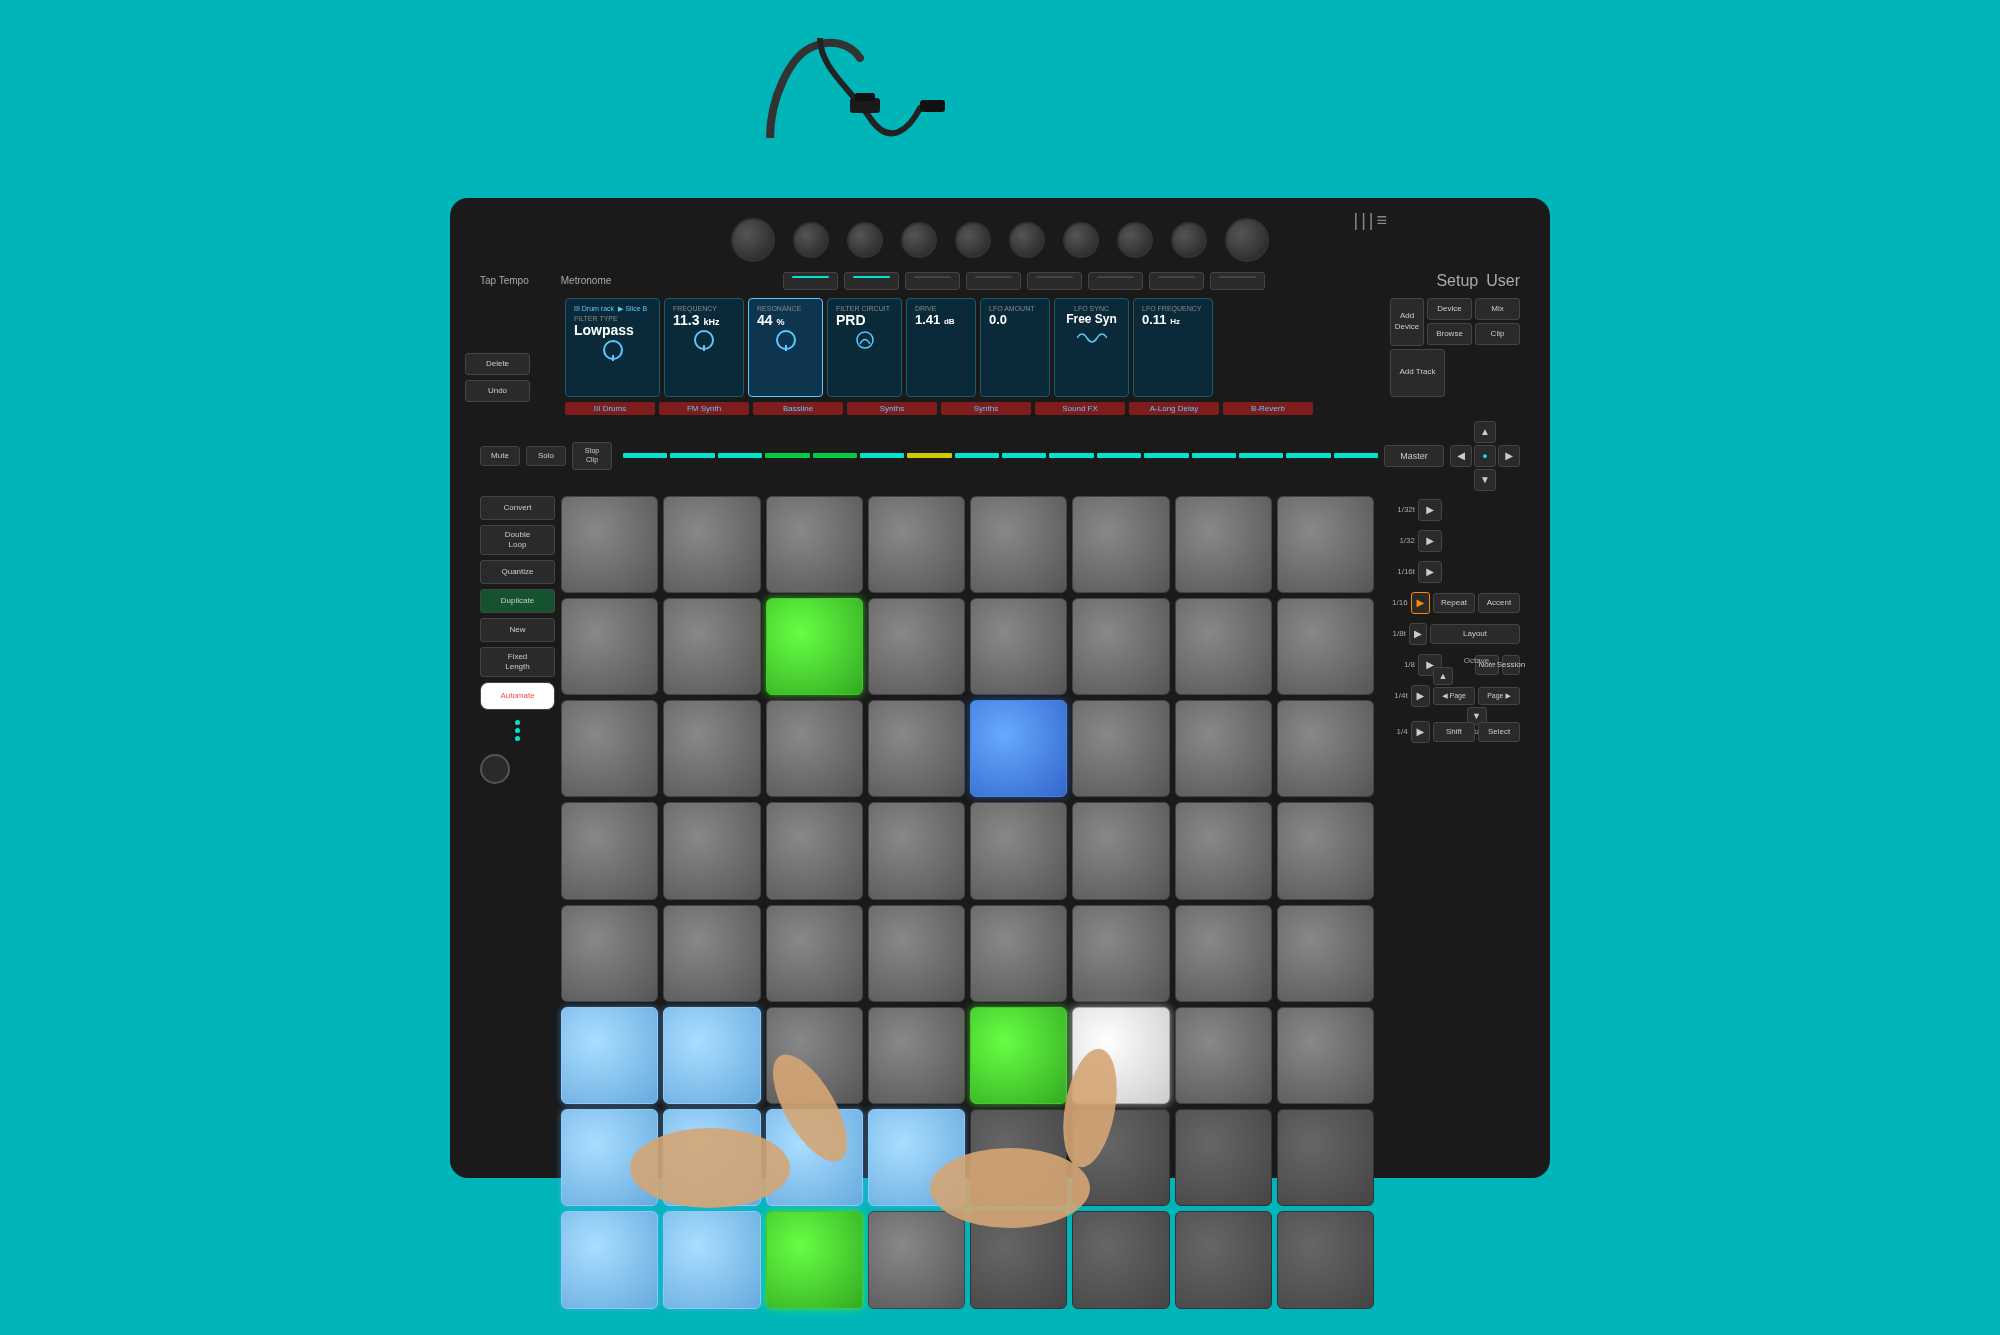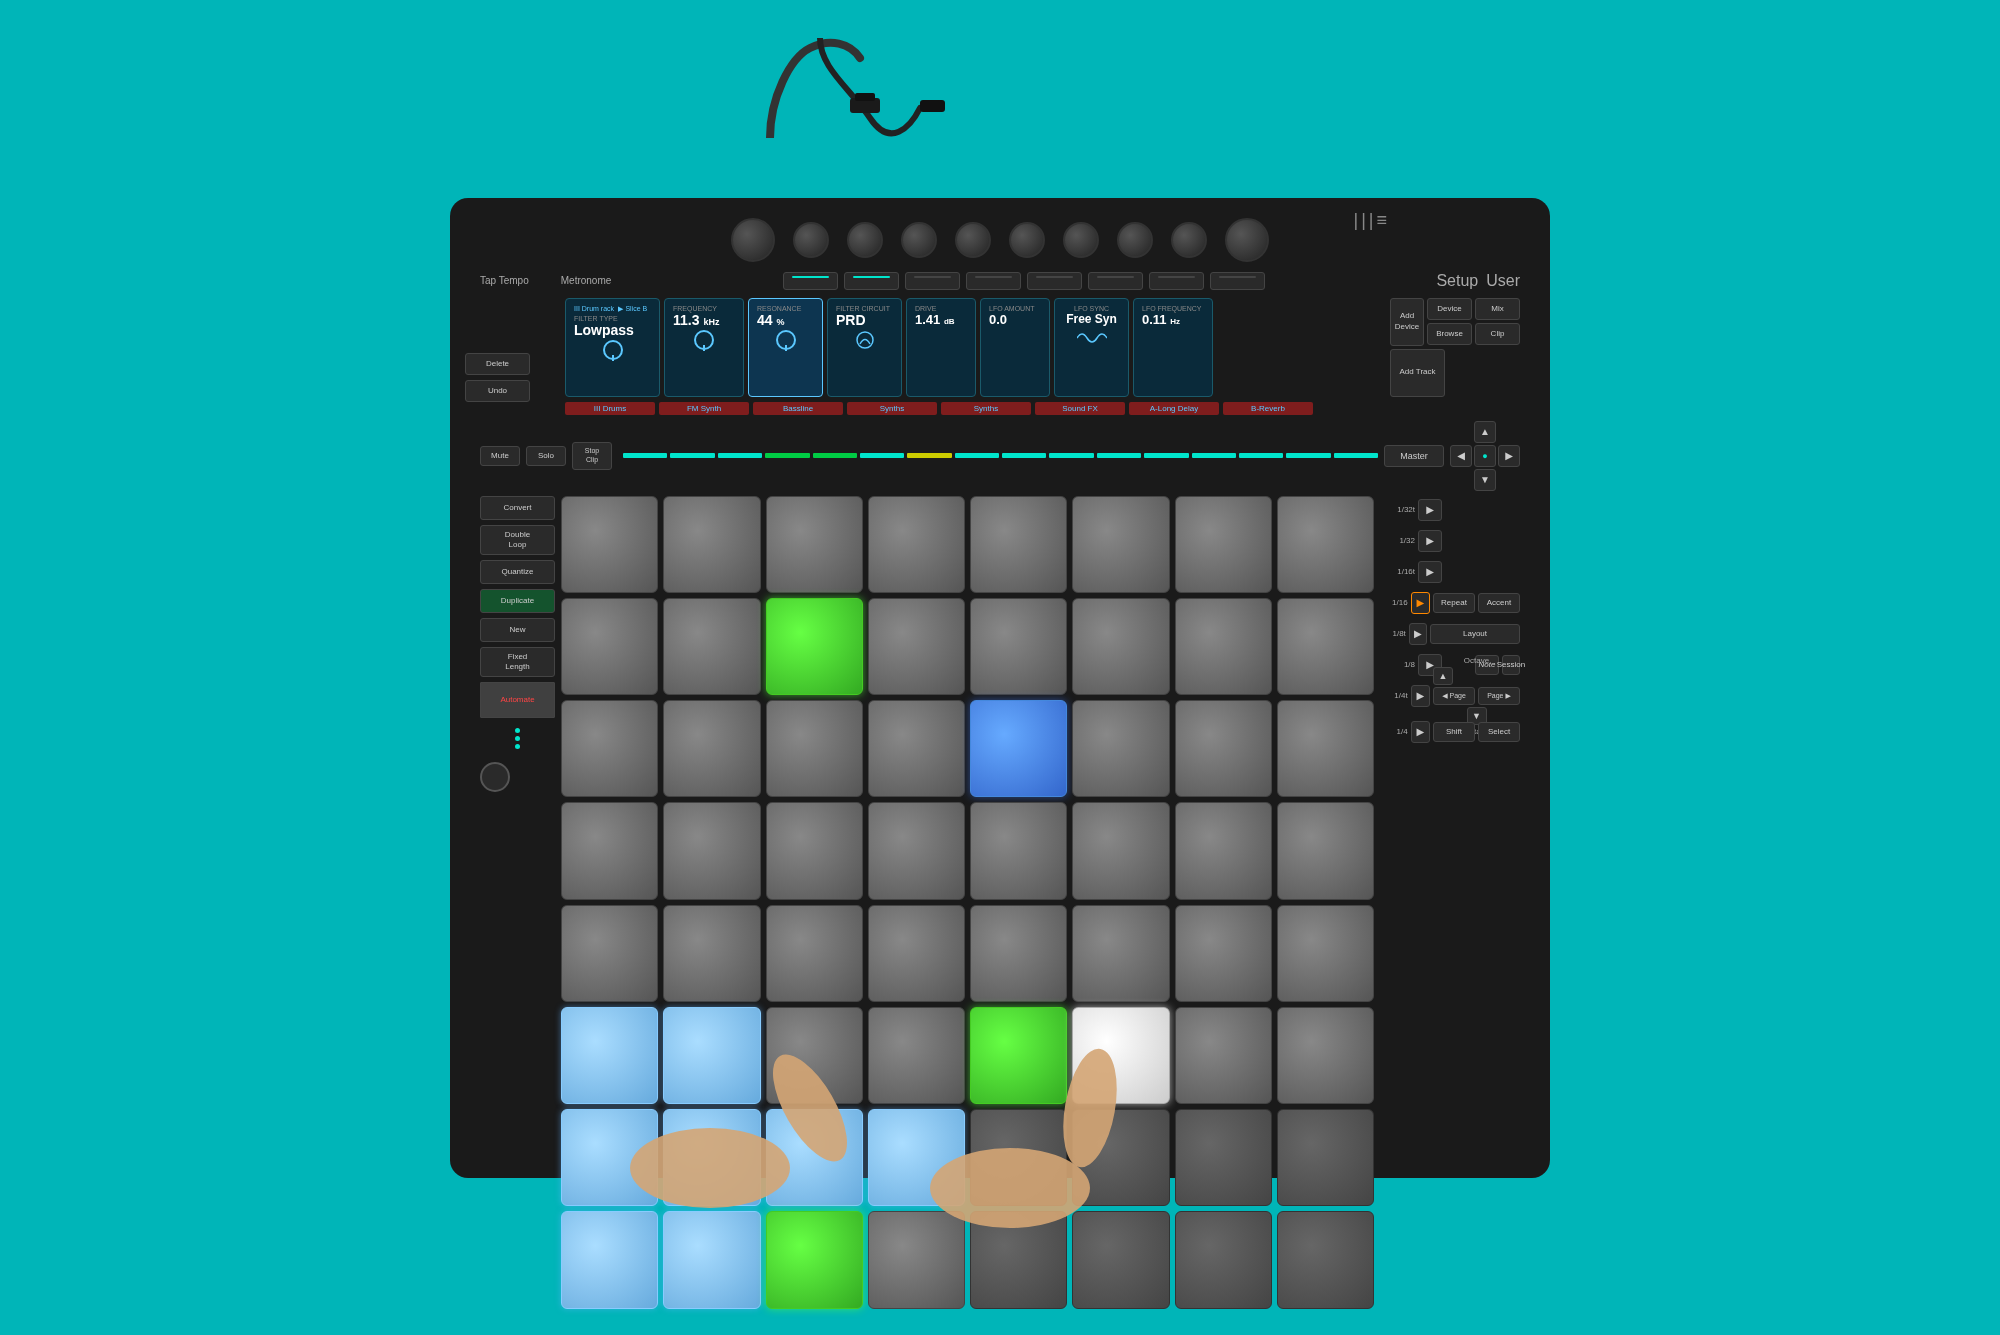--- a/index.html
+++ b/index.html
@@ -428,21 +428,21 @@
 
     <div style="display:flex; gap:6px; padding:0 10px;">
 
       <div style="display:flex; flex-direction:column; gap:5px; width:75px;">
         <div style="height:24px; background:#2a2a2a; border:1px solid #444; border-radius:3px; display:flex; align-items:center; justify-content:center; color:#ccc; font-size:8px; cursor:pointer;">Convert</div>
         <div style="height:30px; background:#2a2a2a; border:1px solid #444; border-radius:3px; display:flex; align-items:center; justify-content:center; color:#ccc; font-size:8px; cursor:pointer; text-align:center; line-height:1.2;">Double<br>Loop</div>
         <div style="height:24px; background:#2a2a2a; border:1px solid #444; border-radius:3px; display:flex; align-items:center; justify-content:center; color:#ccc; font-size:8px; cursor:pointer;">Quantize</div>
         <div style="height:24px; background:#14532d; border:1px solid #444; border-radius:3px; display:flex; align-items:center; justify-content:center; color:#ccc; font-size:8px; cursor:pointer;">Duplicate</div>
         <div style="height:24px; background:#2a2a2a; border:1px solid #444; border-radius:3px; display:flex; align-items:center; justify-content:center; color:#ccc; font-size:8px; cursor:pointer;">New</div>
         <div style="height:30px; background:#2a2a2a; border:1px solid #444; border-radius:3px; display:flex; align-items:center; justify-content:center; color:#ccc; font-size:8px; cursor:pointer; text-align:center; line-height:1.2;">Fixed<br>Length</div>
-        <div style="height:36px; background:#404040; border:1px solid #444; border-radius:1px; display:flex; align-items:center; justify-content:center; color:#ff4444; font-size:8px; cursor:pointer;">Automate</div>
+        <div style="height:28px; background:#ffffff; border:1px solid #444; border-radius:8px; display:flex; align-items:center; justify-content:center; color:#ff4444; font-size:8px; cursor:pointer;">Automate</div>
 
         <div style="display:flex; flex-direction:column; align-items:center; gap:3px; margin-top:5px;">
           <div style="width:5px; height:5px; border-radius:50%; background:#00e5cc;"></div>
           <div style="width:5px; height:5px; border-radius:50%; background:#00e5cc;"></div>
           <div style="width:5px; height:5px; border-radius:50%; background:#00e5cc;"></div>
         </div>
 
         <div style="width:30px; height:30px; border-radius:50%; background:#2a2a2a; border:2px solid #555; display:flex; align-items:center; justify-content:center; margin-top:8px; cursor:pointer;"></div>
       </div>
 

